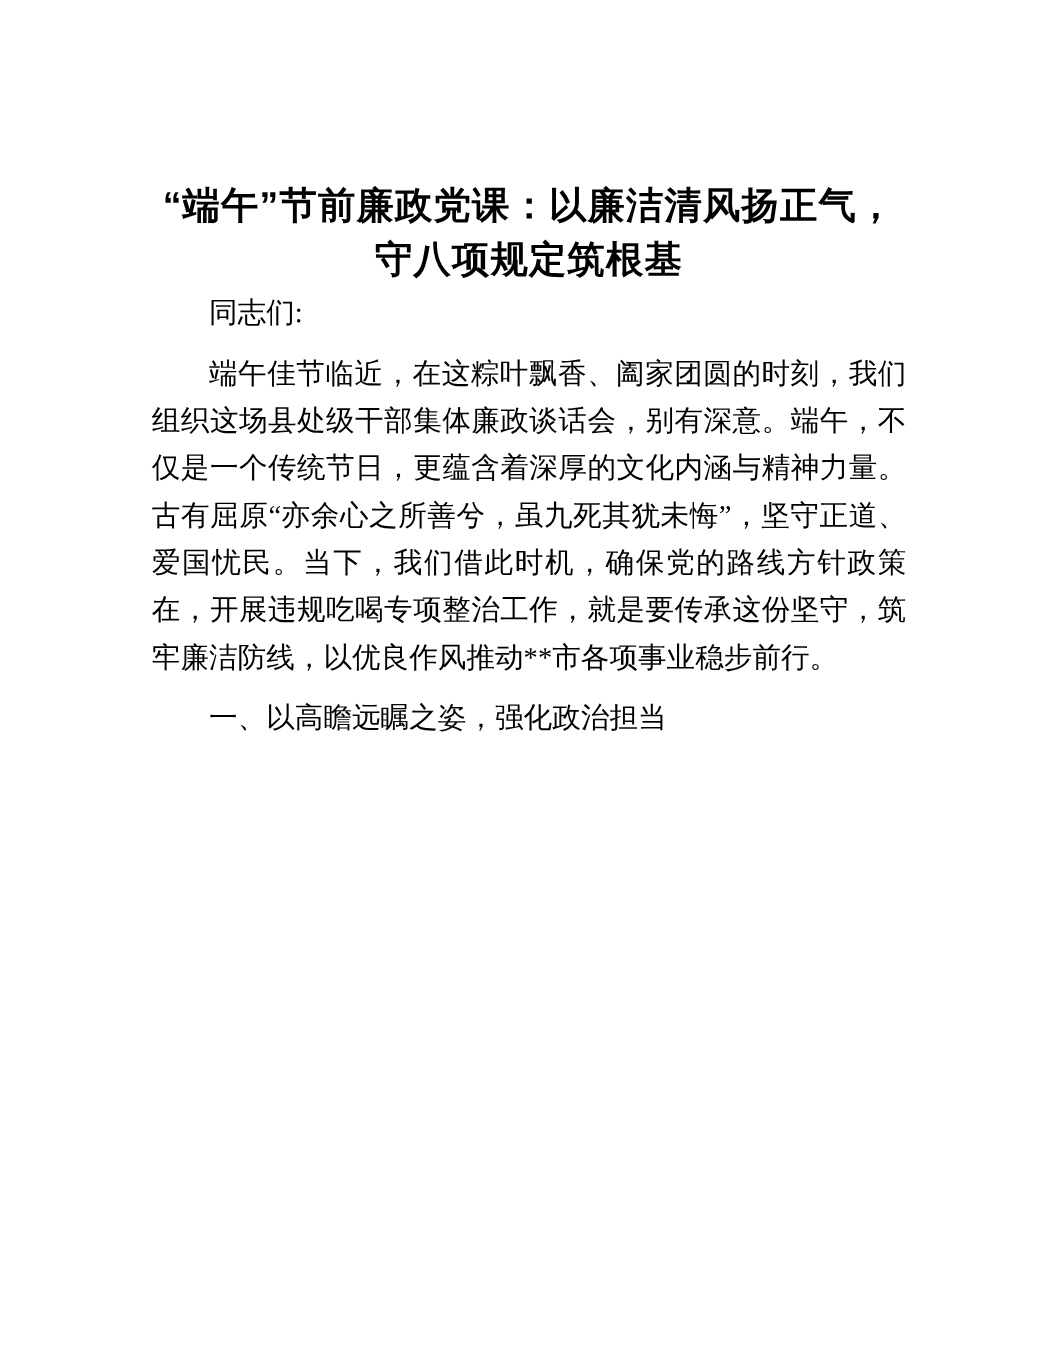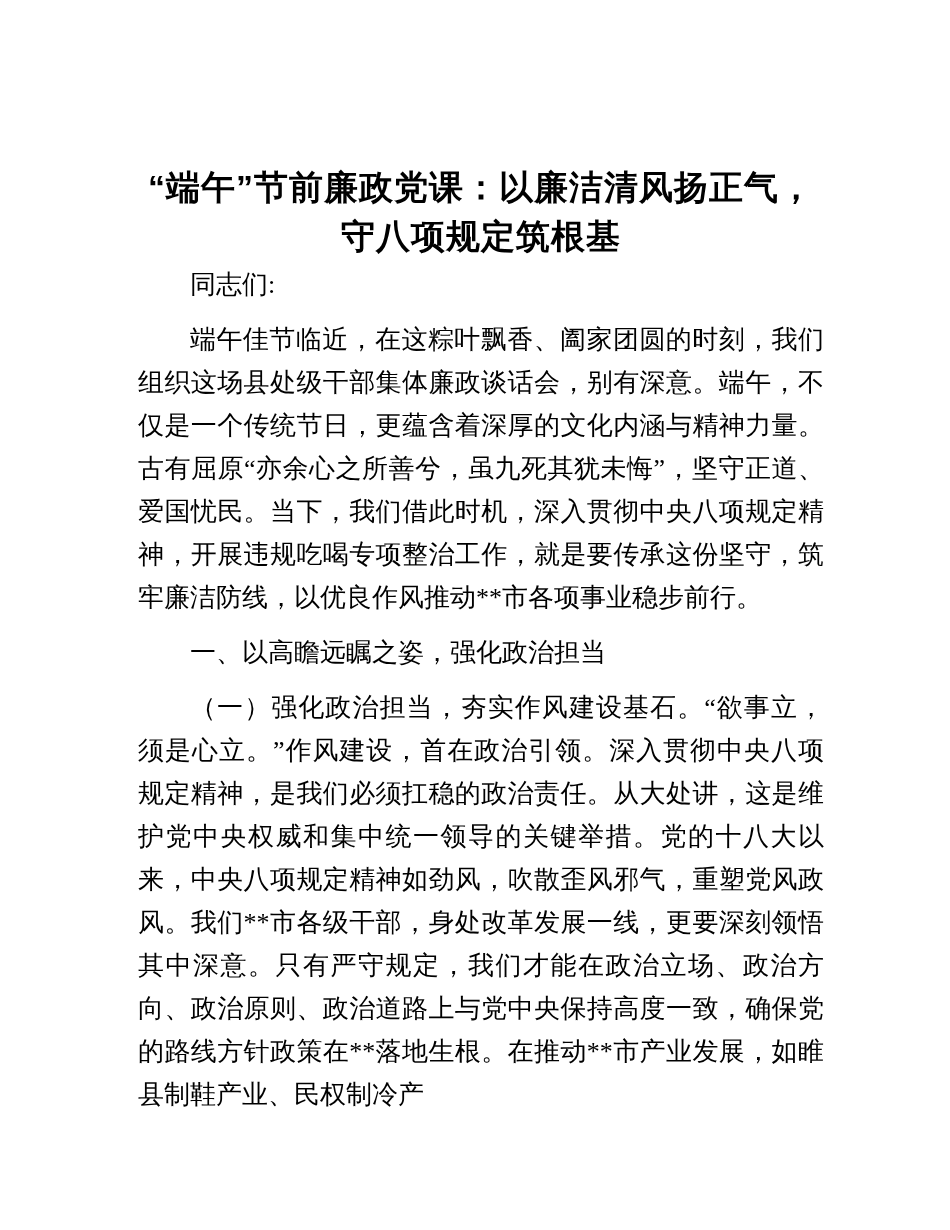--- a/index.html
+++ b/index.html
@@ -53,17 +53,16 @@
     text-align: left;
   }
 </style>
 </head>
 <body>
 
 <div class="page">
   <div class="content">
     <h1 class="doc-title">“端午”节前廉政党课：以廉洁清风扬正气，守八项规定筑根基</h1>
     <p class="para salutation">同志们:</p>
-    <p class="para">端午佳节临近，在这粽叶飘香、阖家团圆的时刻，我们组织这场县处级干部集体廉政谈话会，别有深意。端午，不仅是一个传统节日，更蕴含着深厚的文化内涵与精神力量。古有屈原“亦余心之所善兮，虽九死其犹未悔”，坚守正道、爱国忧民。当下，我们借此时机，深入贯彻中央八项规定精神，开展违规吃喝专项整治工作，就是要传承这份坚守，筑牢廉洁防线，以优良作风推动**市各项事业稳步前行。</p>
+    <p class="para">端午佳节临近，在这粽叶飘香、阖家团圆的时刻，我们组织这场县处级干部集体廉政谈话会，别有深意。端午，不仅是一个传统节日，更蕴含着深厚的文化内涵与精神力量。古有屈原“亦余心之所善兮，虽九死其犹未悔”，坚守正道、爱国忧民。当下，我们借此时机，确保党的路线方针政策在，开展违规吃喝专项整治工作，就是要传承这份坚守，筑牢廉洁防线，以优良作风推动**市各项事业稳步前行。</p>
     <p class="para heading">一、以高瞻远瞩之姿，强化政治担当</p>
-    <p class="para">（一）强化政治担当，夯实作风建设基石。“欲事立，须是心立。”作风建设，首在政治引领。深入贯彻中央八项规定精神，是我们必须扛稳的政治责任。从大处讲，这是维护党中央权威和集中统一领导的关键举措。党的十八大以来，中央八项规定精神如劲风，吹散歪风邪气，重塑党风政风。我们**市各级干部，身处改革发展一线，更要深刻领悟其中深意。只有严守规定，我们才能在政治立场、政治方向、政治原则、政治道路上与党中央保持高度一致，确保党的路线方针政策在**落地生根。在推动**市产业发展，如睢县制鞋产业、民权制冷产</p>
   </div>
 </div>
 
 </body></html>

